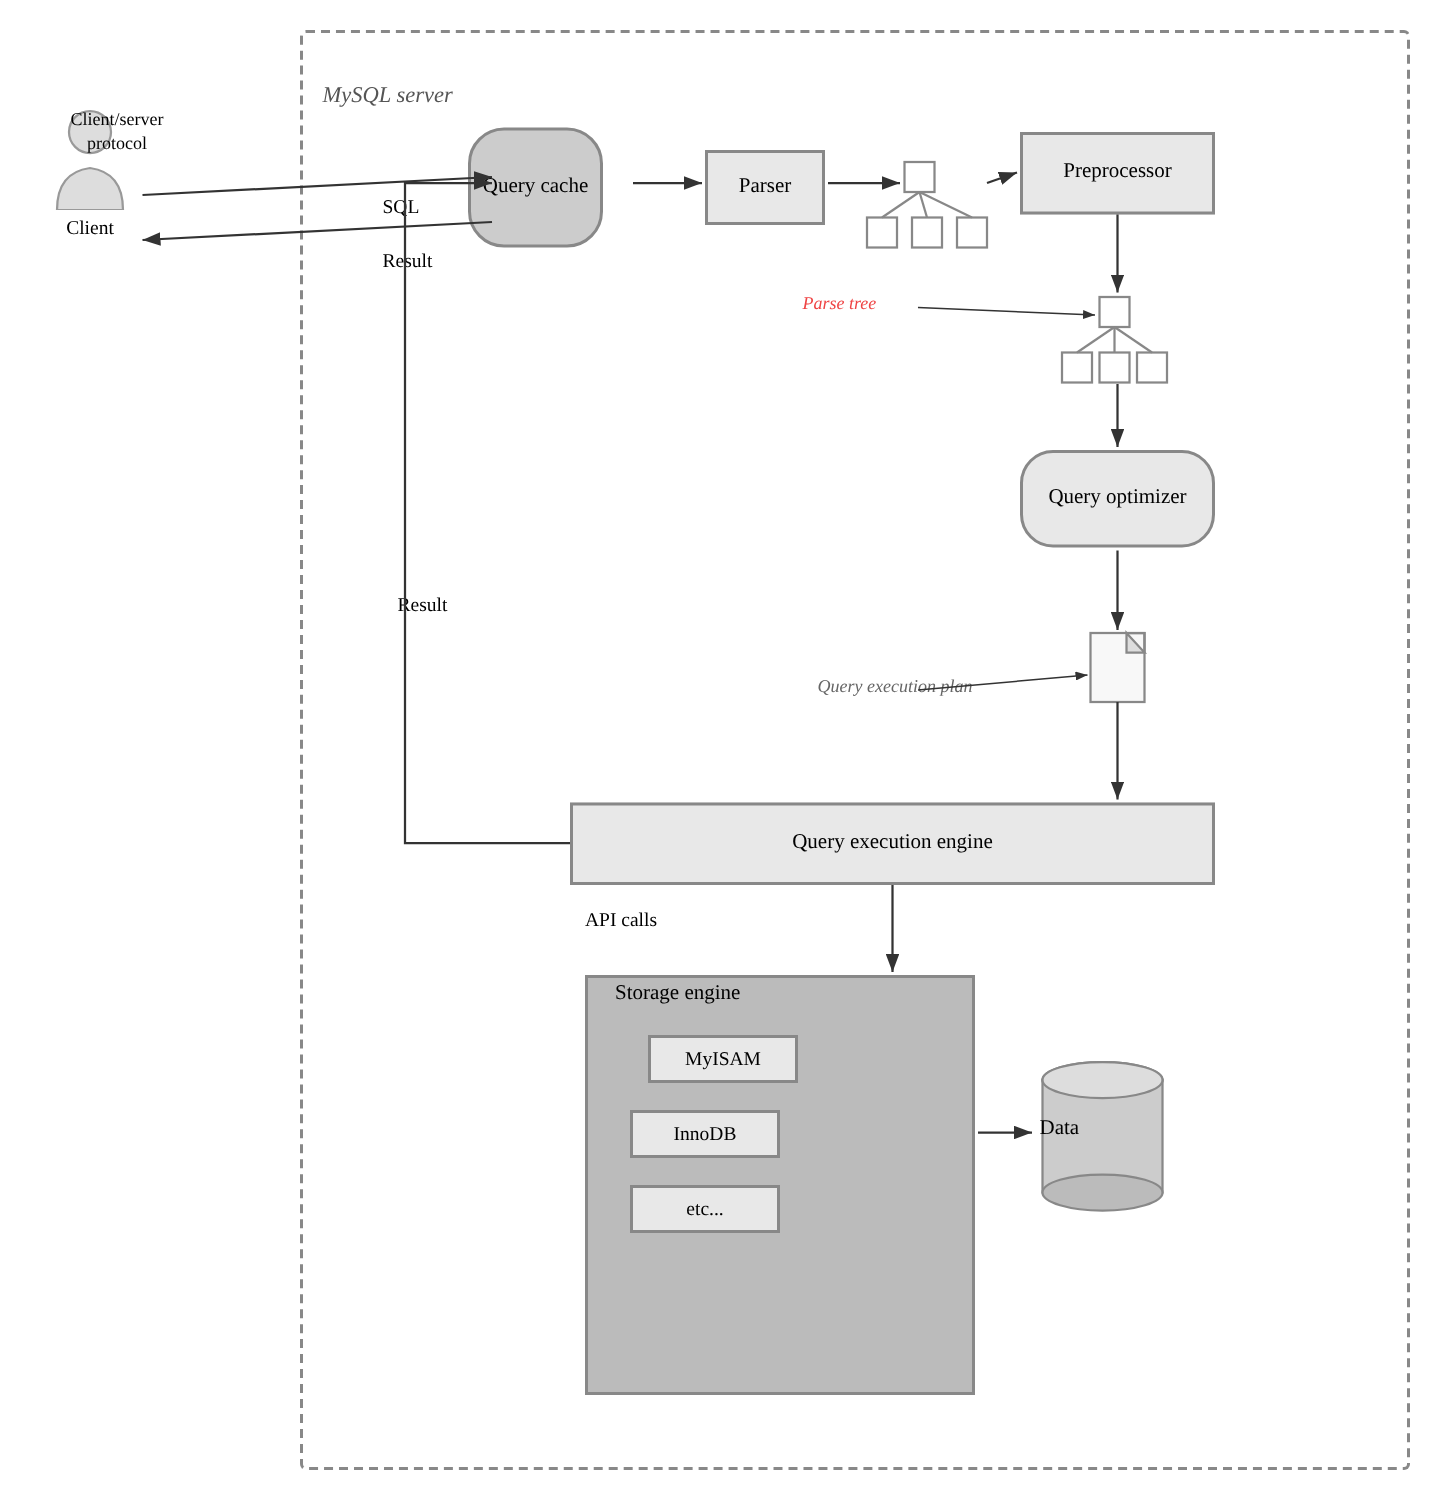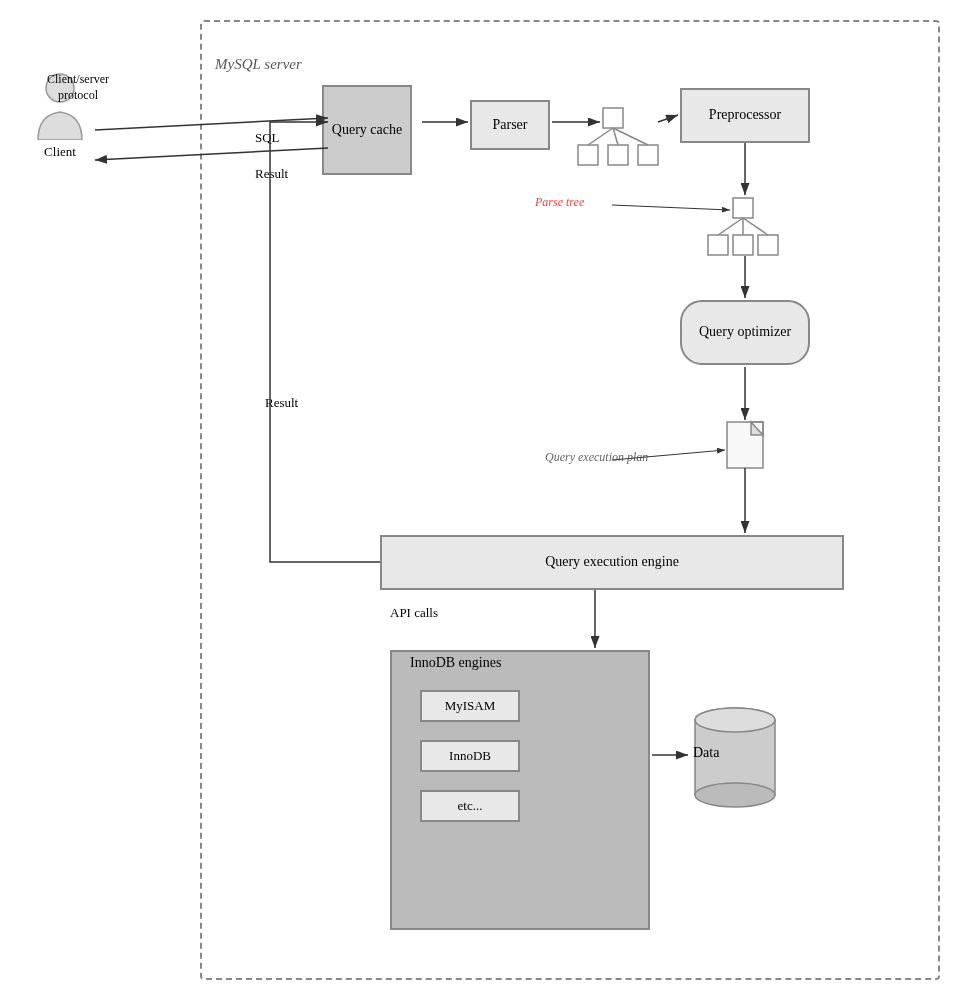--- a/index.html
+++ b/index.html
@@ -86,23 +86,24 @@
       line-height: 1.3;
     }
 
     .box-light {
       background: #e8e8e8;
     }
 
     
     .query-cache-box {
       top: 85px;
-      left: 322px;
+      left: 312px;
       width: 90px;
-      height: 90px;
+      height: 80px;
+      border-radius: 24px;
     }
 
     
     .parser-box {
       top: 100px;
       left: 470px;
       width: 80px;
       height: 50px;
     }
 
@@ -120,21 +121,21 @@
       left: 680px;
       width: 130px;
       height: 65px;
       border-radius: 22px;
     }
 
     
     .query-execution-engine-box {
       top: 535px;
       left: 380px;
-      width: 464px;
+      width: 430px;
       height: 55px;
     }
 
     
     .storage-engines-box {
       top: 650px;
       left: 390px;
       width: 260px;
       height: 280px;
       background: #bbb;
@@ -269,23 +270,23 @@
   <div class="box box-light query-optimizer-box">
     <span>Query optimizer</span>
   </div>
 
   <div class="box box-light query-execution-engine-box">
     <span>Query execution engine</span>
   </div>
 
   <div class="box storage-engines-box">
   </div>
-  <span class="storage-engines-label">InnoDB engines</span>
-
-  <div class="engine-box" style="position:absolute; top:690px; left:420px;text-align:center;">
+  <span class="storage-engines-label">Storage engine</span>
+
+  <div class="engine-box" style="position:absolute; top:690px; left:432px;text-align:center;">
     <span>MyISAM</span>
   </div>
 
   <div class="engine-box" style="position:absolute; top:740px; left:420px;">
     <span>InnoDB</span>
   </div>
 
   <div class="engine-box" style="position:absolute; top:790px; left:420px;">
     <span>etc...</span>
   </div>

